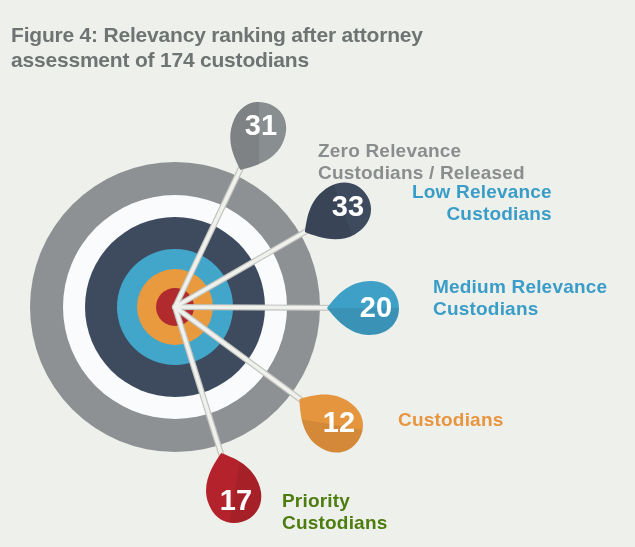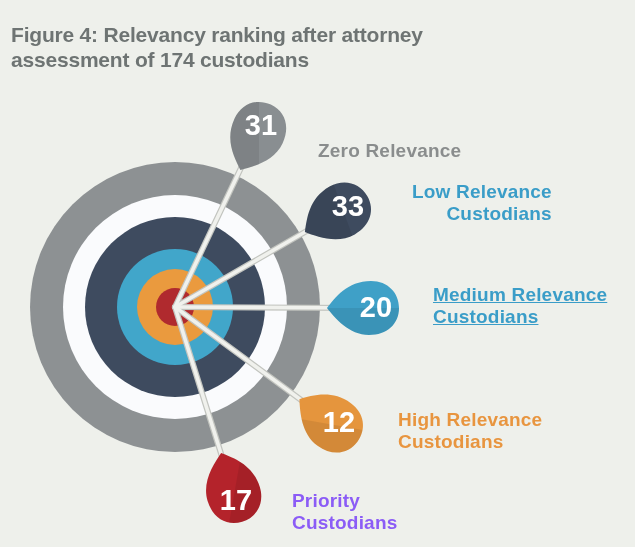--- a/index.html
+++ b/index.html
@@ -102,31 +102,31 @@
 
     <text class="balloon-value" x="261" y="125" dominant-baseline="central">31</text>
     <text class="balloon-value" x="348" y="206" dominant-baseline="central">33</text>
     <text class="balloon-value" x="376" y="307" dominant-baseline="central">20</text>
     <text class="balloon-value" x="339" y="422" dominant-baseline="central">12</text>
     <text class="balloon-value" x="236" y="500" dominant-baseline="central">17</text>
   </svg>
 
   <div class="label" style="left: 318px; top: 99px; color: rgb(138, 141, 141); margin-top: 41px;">
     <div>Zero Relevance</div>
+    <div>Custodians / Released</div>
   </div>
   <div class="label" style="left: 412px; top: 181px; color: rgb(58, 157, 200); text-align: right;">
     <div>Low Relevance</div>
     <div>Custodians</div>
   </div>
-  <div class="label" style="left: 433px; top: 284px; color: rgb(58, 157, 200); text-decoration: underline;">
+  <div class="label" style="left: 433px; top: 276px; color: rgb(58, 157, 200);">
     <div>Medium Relevance</div>
     <div>Custodians</div>
   </div>
   <div class="label" style="left: 398px; top: 409px; color: rgb(232, 149, 63);">
-    <div>High Relevance</div>
     <div>Custodians</div>
   </div>
-  <div class="label" style="left: 292px; top: 490px; color: #8b5cf6;">
+  <div class="label" style="left: 282px; top: 490px; color: #4d7c0f;">
     <div>Priority</div>
     <div>Custodians</div>
   </div>
 
 </div>
 
 </body></html>

